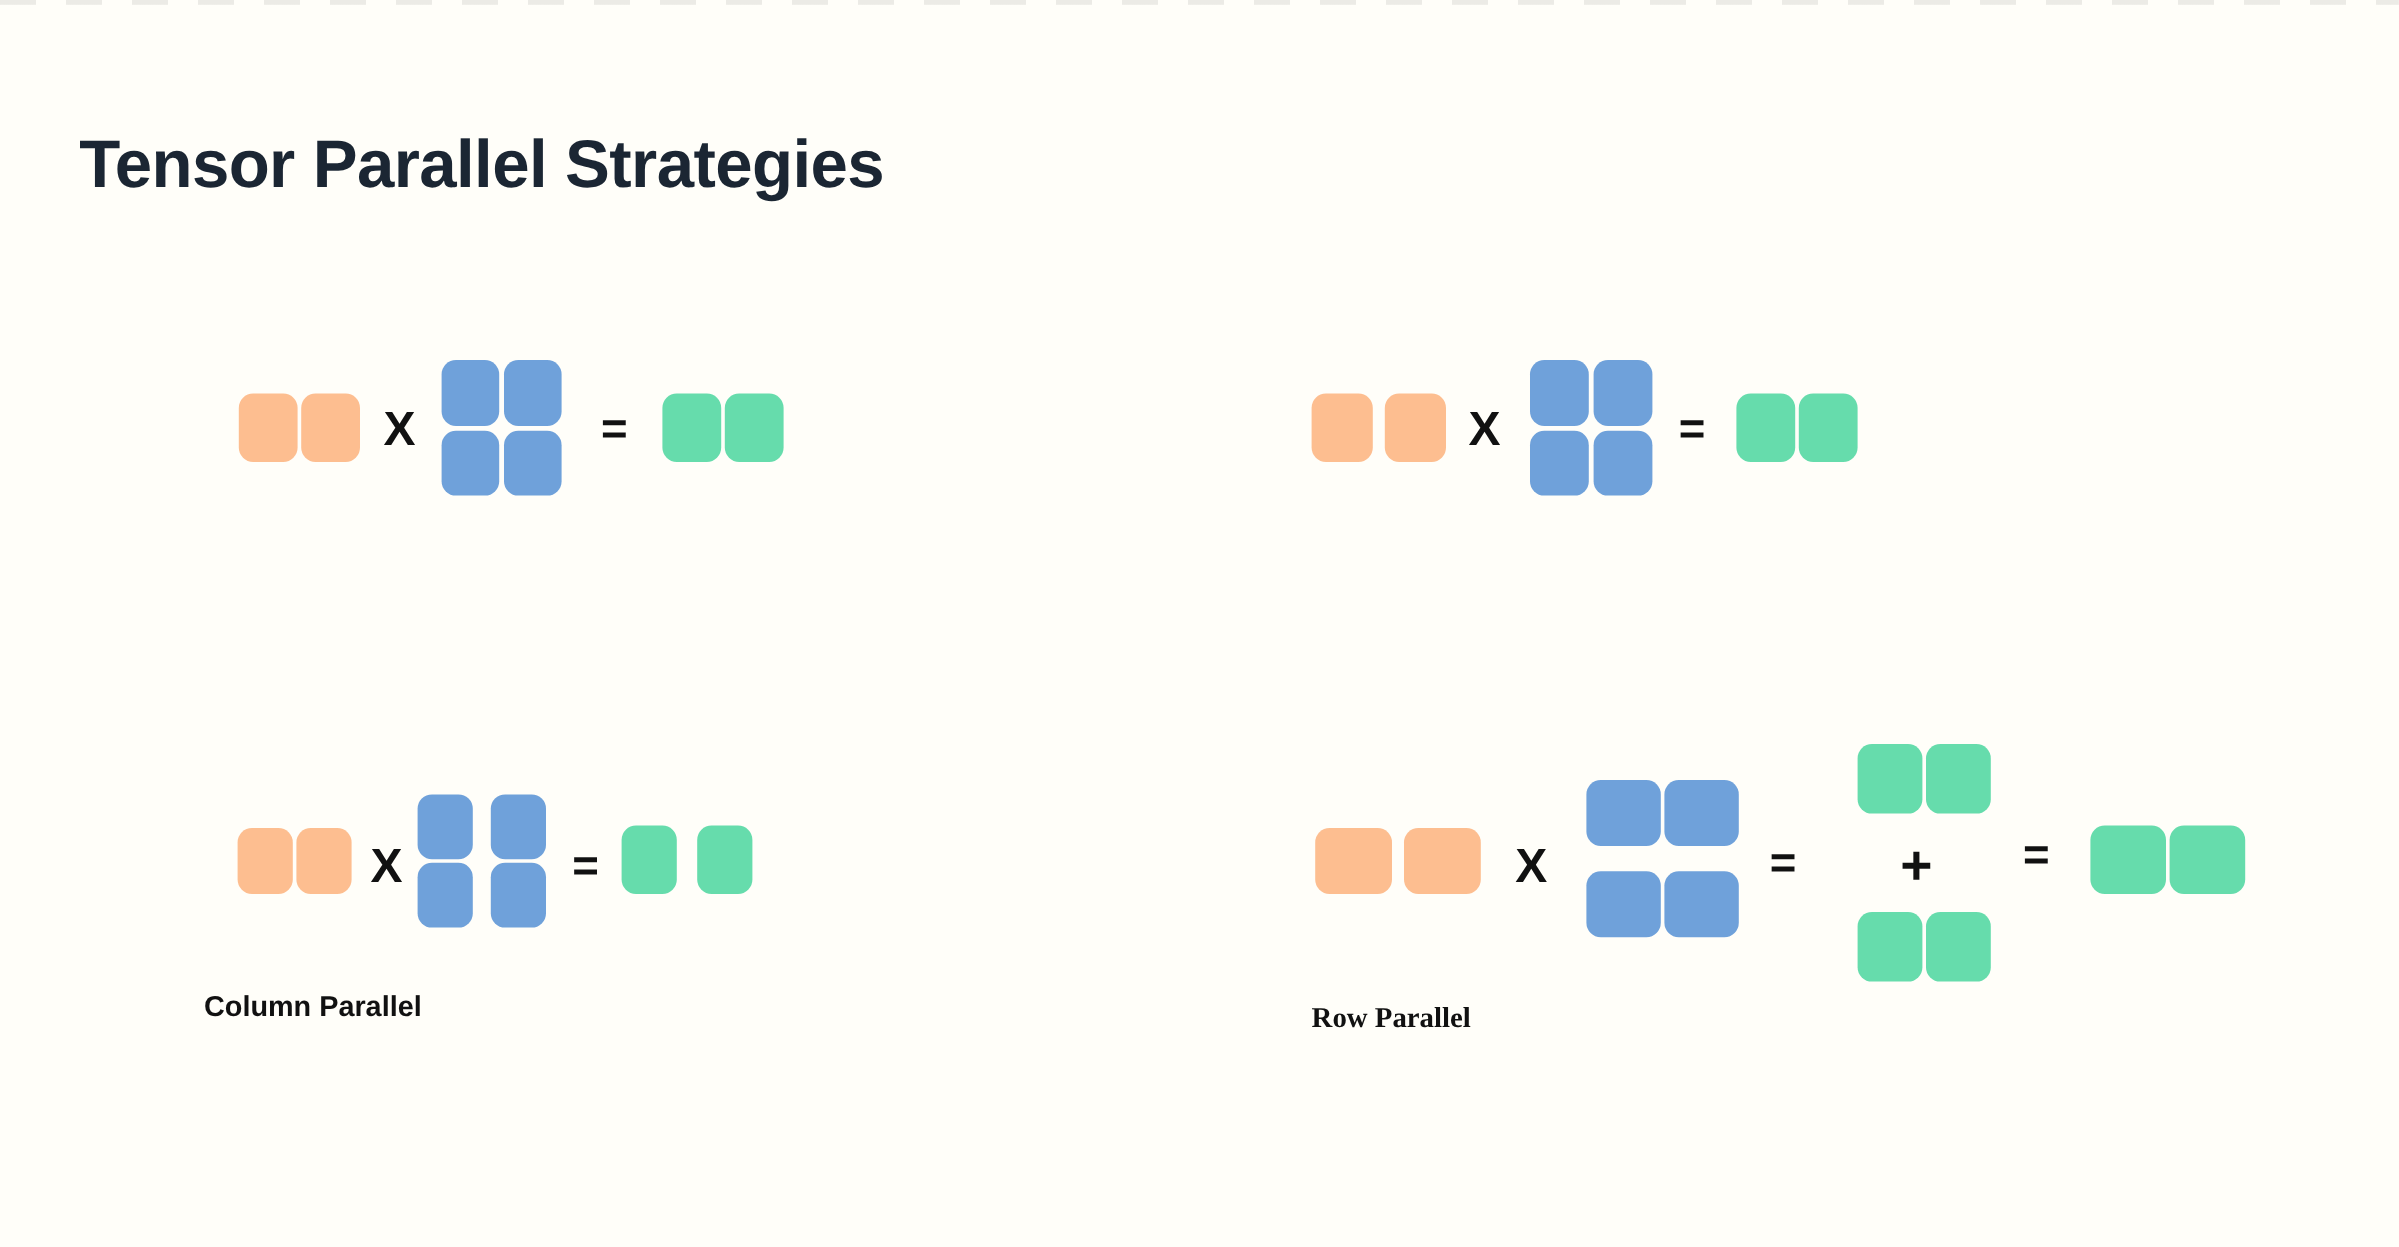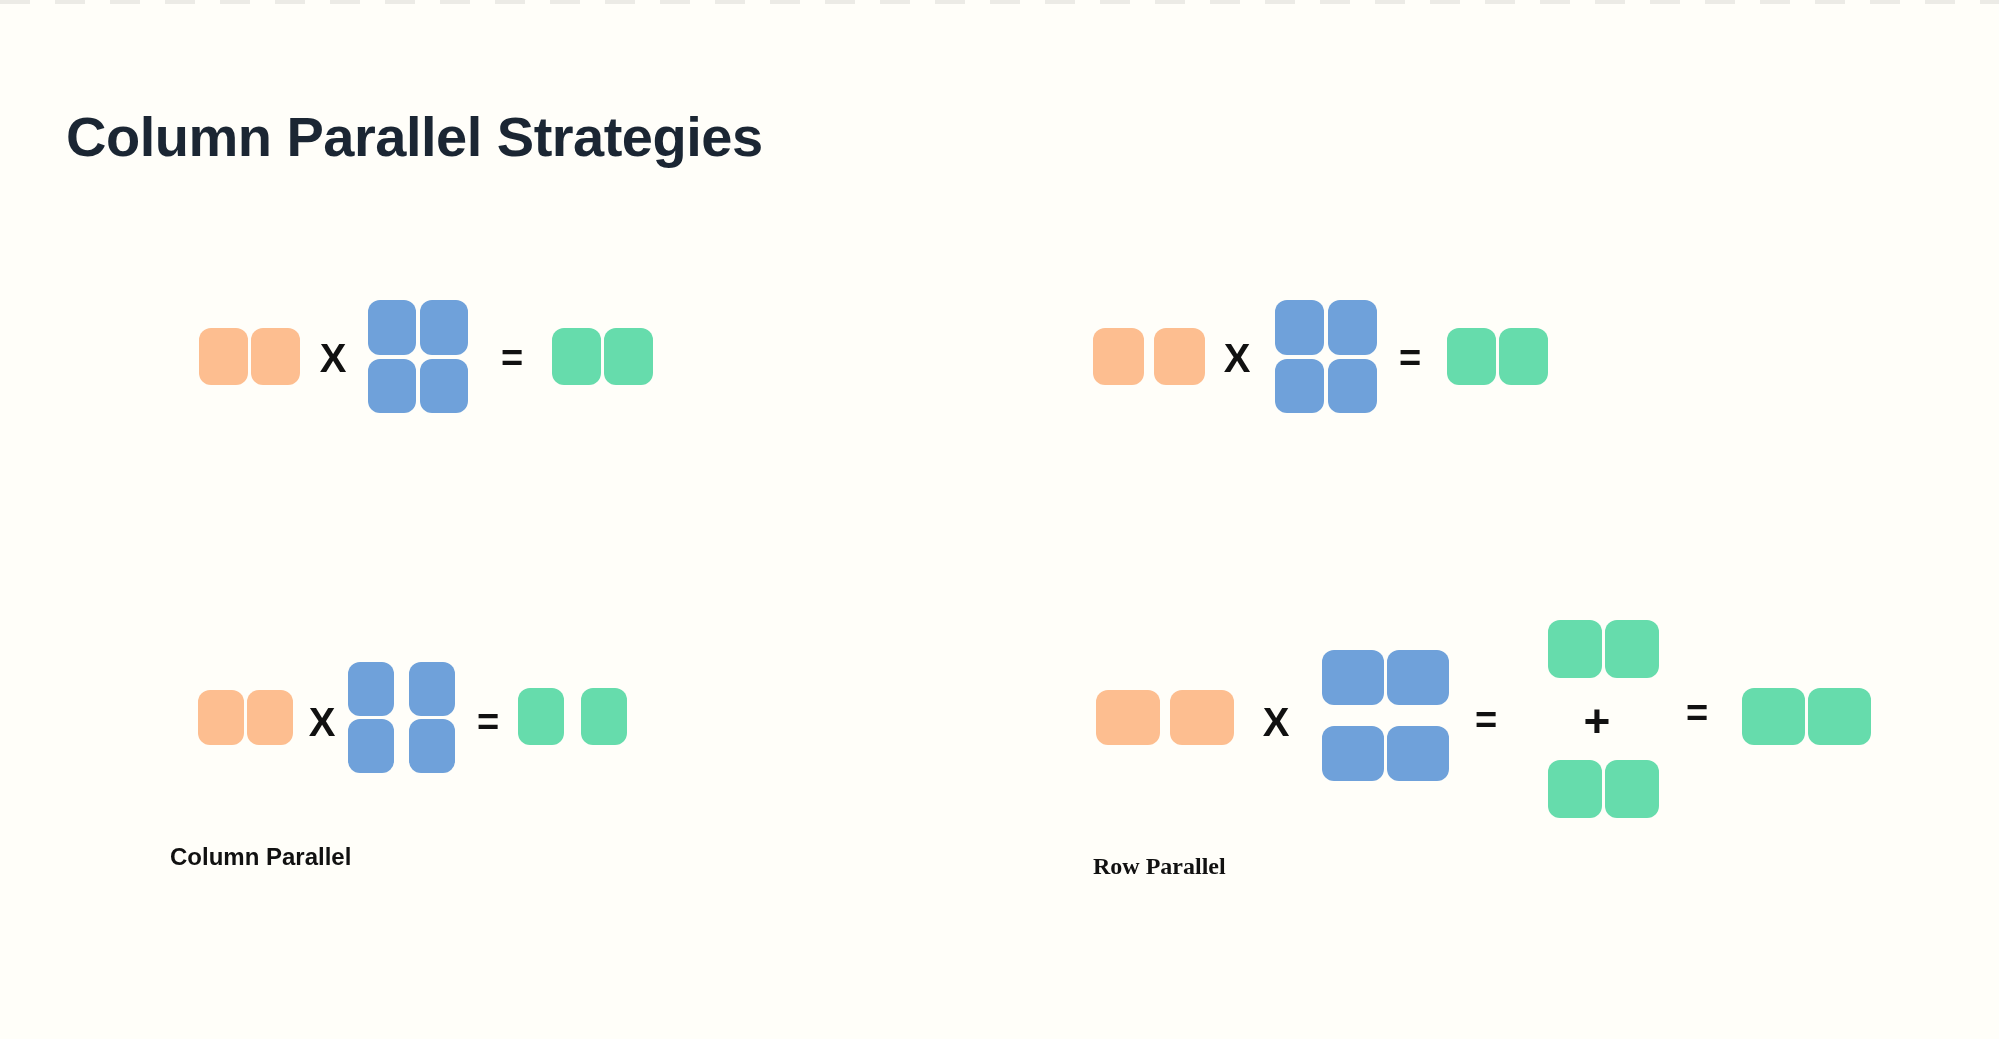--- a/index.html
+++ b/index.html
@@ -26,21 +26,21 @@
   .green{background:var(--output-green,#66DCAC);}
   .pair{position:absolute;display:flex;}
   .grid{position:absolute;display:grid;grid-template-columns:repeat(2,1fr);grid-template-rows:repeat(2,1fr);}
   .grid .blk{width:100%;height:100%;}
   .op{
     position:absolute;display:flex;align-items:center;justify-content:center;
     font-weight:bold;color:var(--operator-text,#111111);
   }
   .diagram-label{
     position:absolute;font-size:24px;font-weight:bold;
-    color:var(--label-text,#111111);white-space:nowrap;margin-top:17px;
+    color:var(--label-text,#111111);white-space:nowrap;
   }
 
   
   #d1-input {left:199px;top:328px;gap:3px;}   #d1-input .blk{width:49px;height:57px;}
   #d1-x     {left:312px;top:336px;width:42px;height:44px;font-size:40px;}
   #d1-weight{left:368px;top:300px;width:100px;height:113px;column-gap:4px;row-gap:4px;}
   #d1-eq    {left:491px;top:336px;width:42px;height:44px;font-size:38px;}
   #d1-output{left:552px;top:328px;gap:3px;}   #d1-output .blk{width:49px;height:57px;}
 
   
@@ -70,21 +70,21 @@
   #d4-green-bottom .blk{width:54px;height:58px;}
   #d4-eq2   {left:1676px;top:691px;width:42px;height:44px;font-size:38px;}
   #d4-output{left:1742px;top:688px;gap:3px;}  #d4-output .blk{width:63px;height:57px;}
   #d4-label {left:1093px;top:836px;font-family:Liberation Serif, serif;}
 </style>
 </head>
 <body>
 
 <div class="top-dashes"></div>
 
-<h1 class="page-title">Column Parallel Strategies</h1>
+<h1 class="page-title">Tensor Parallel Strategies</h1>
 
 <div class="pair" id="d1-input">
   <div class="blk orange"></div>
   <div class="blk orange"></div>
 </div>
 <div class="op" id="d1-x">X</div>
 <div class="grid" id="d1-weight">
   <div class="blk blue"></div>
   <div class="blk blue"></div>
   <div class="blk blue"></div>

